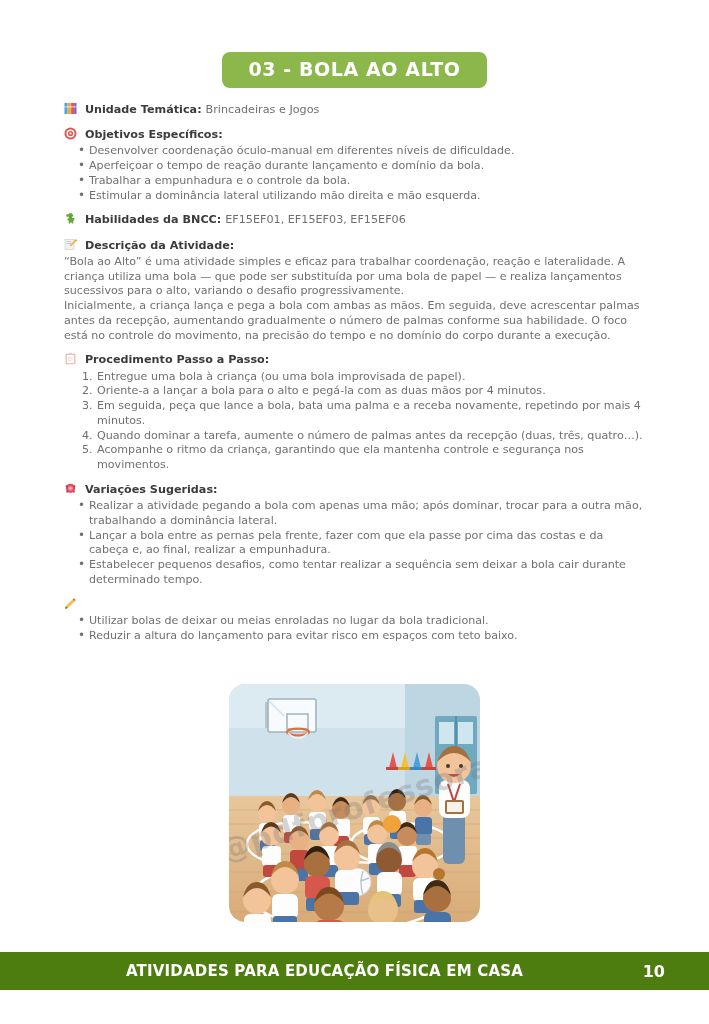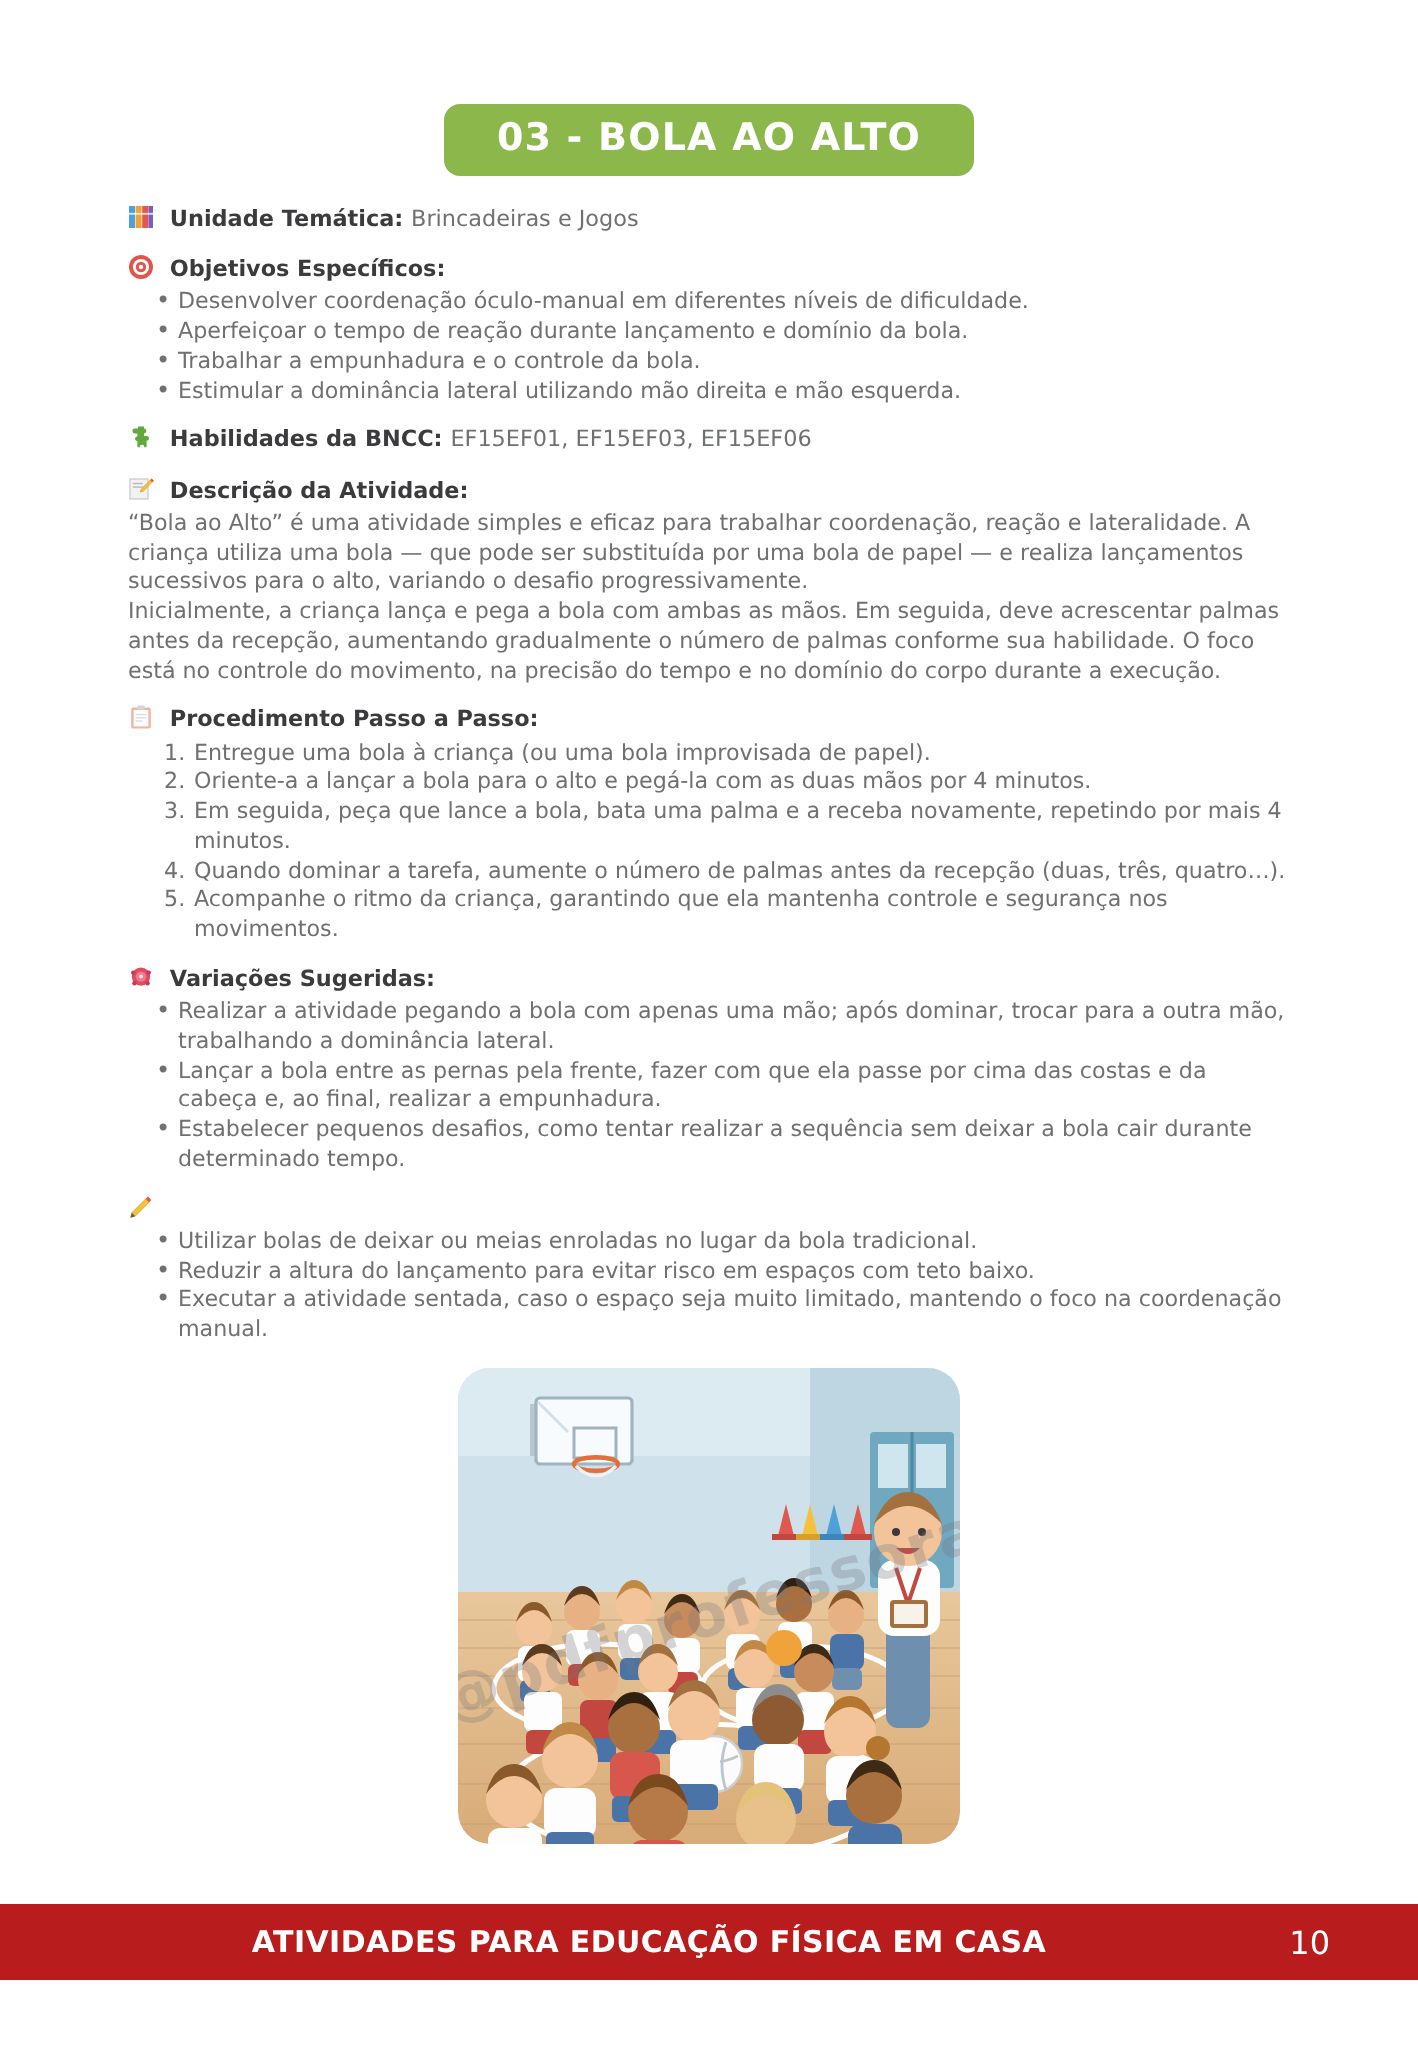--- a/index.html
+++ b/index.html
@@ -155,41 +155,41 @@
     pointer-events: none;
   }
 
   
   .footer {
     position: absolute;
     left: 0;
     top: 952px;
     width: 709px;
     height: 38px;
-    background: #b91c1c;
+    background: #4d7c0f;
     color: #ffffff;
     display: flex;
     align-items: center;
   }
   .footer-title {
     position: absolute;
     left: 0;
     right: 0;
     text-align: center;
     font-size: 15px;
     font-weight: bold;
     letter-spacing: 0.2px;
     padding-right: 60px;
     box-sizing: border-box;
   }
   .footer-page {
     position: absolute;
     right: 44px;
     font-size: 16px;
-    font-weight: normal;
+    font-weight: bold;
   }
 </style>
 </head>
 <body>
 
 <div class="page">
 
   <div class="title-wrap">
     <div class="title-banner">03 - BOLA AO ALTO</div>
   </div>
@@ -312,21 +312,20 @@
           <svg viewBox="0 0 13 13">
             <path d="M1.3 11.7l.6-2.3 7-7 1.7 1.7-7 7z" fill="#f5c13d" stroke="#d6a02a" stroke-width="0.4"></path>
             <path d="M8.9 2.4l1.1-1.1 1.7 1.7-1.1 1.1z" fill="#e0584f"></path>
             <path d="M1.3 11.7l.6-2.3 1.7 1.7z" fill="#5b5b5b"></path>
           </svg>
         </span>
       </span>
       <ul class="bullets">
         <li>Utilizar bolas de deixar ou meias enroladas no lugar da bola tradicional.</li>
         <li>Reduzir a altura do lançamento para evitar risco em espaços com teto baixo.</li>
-        <li>Executar a atividade sentada, caso o espaço seja muito limitado, mantendo o foco na coordenação manual.</li>
       </ul>
     </div>
 
   </div>
 
   <div class="illo-wrap">
     <div class="illo">
       <svg viewBox="0 0 251 238" xmlns="http://www.w3.org/2000/svg">
         <defs>
           <clipPath id="rnd">

